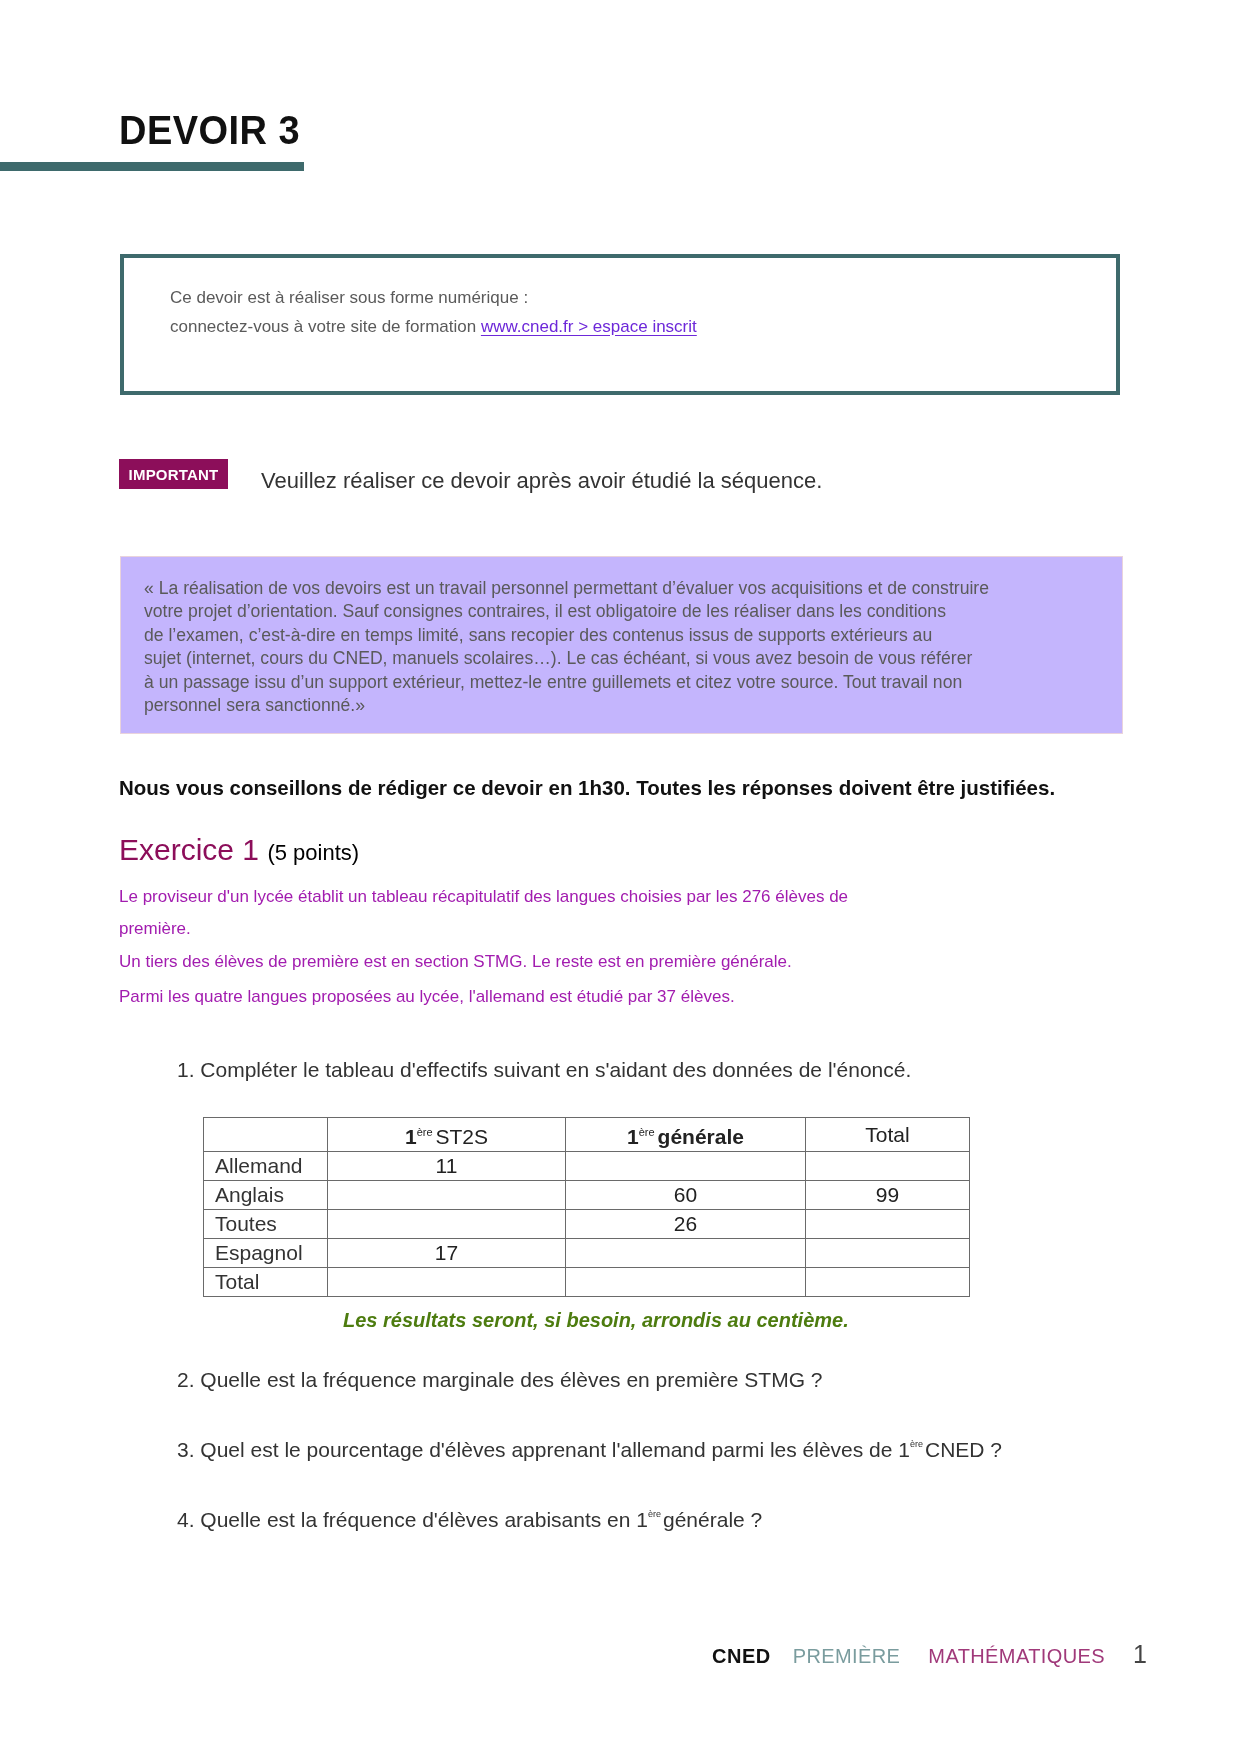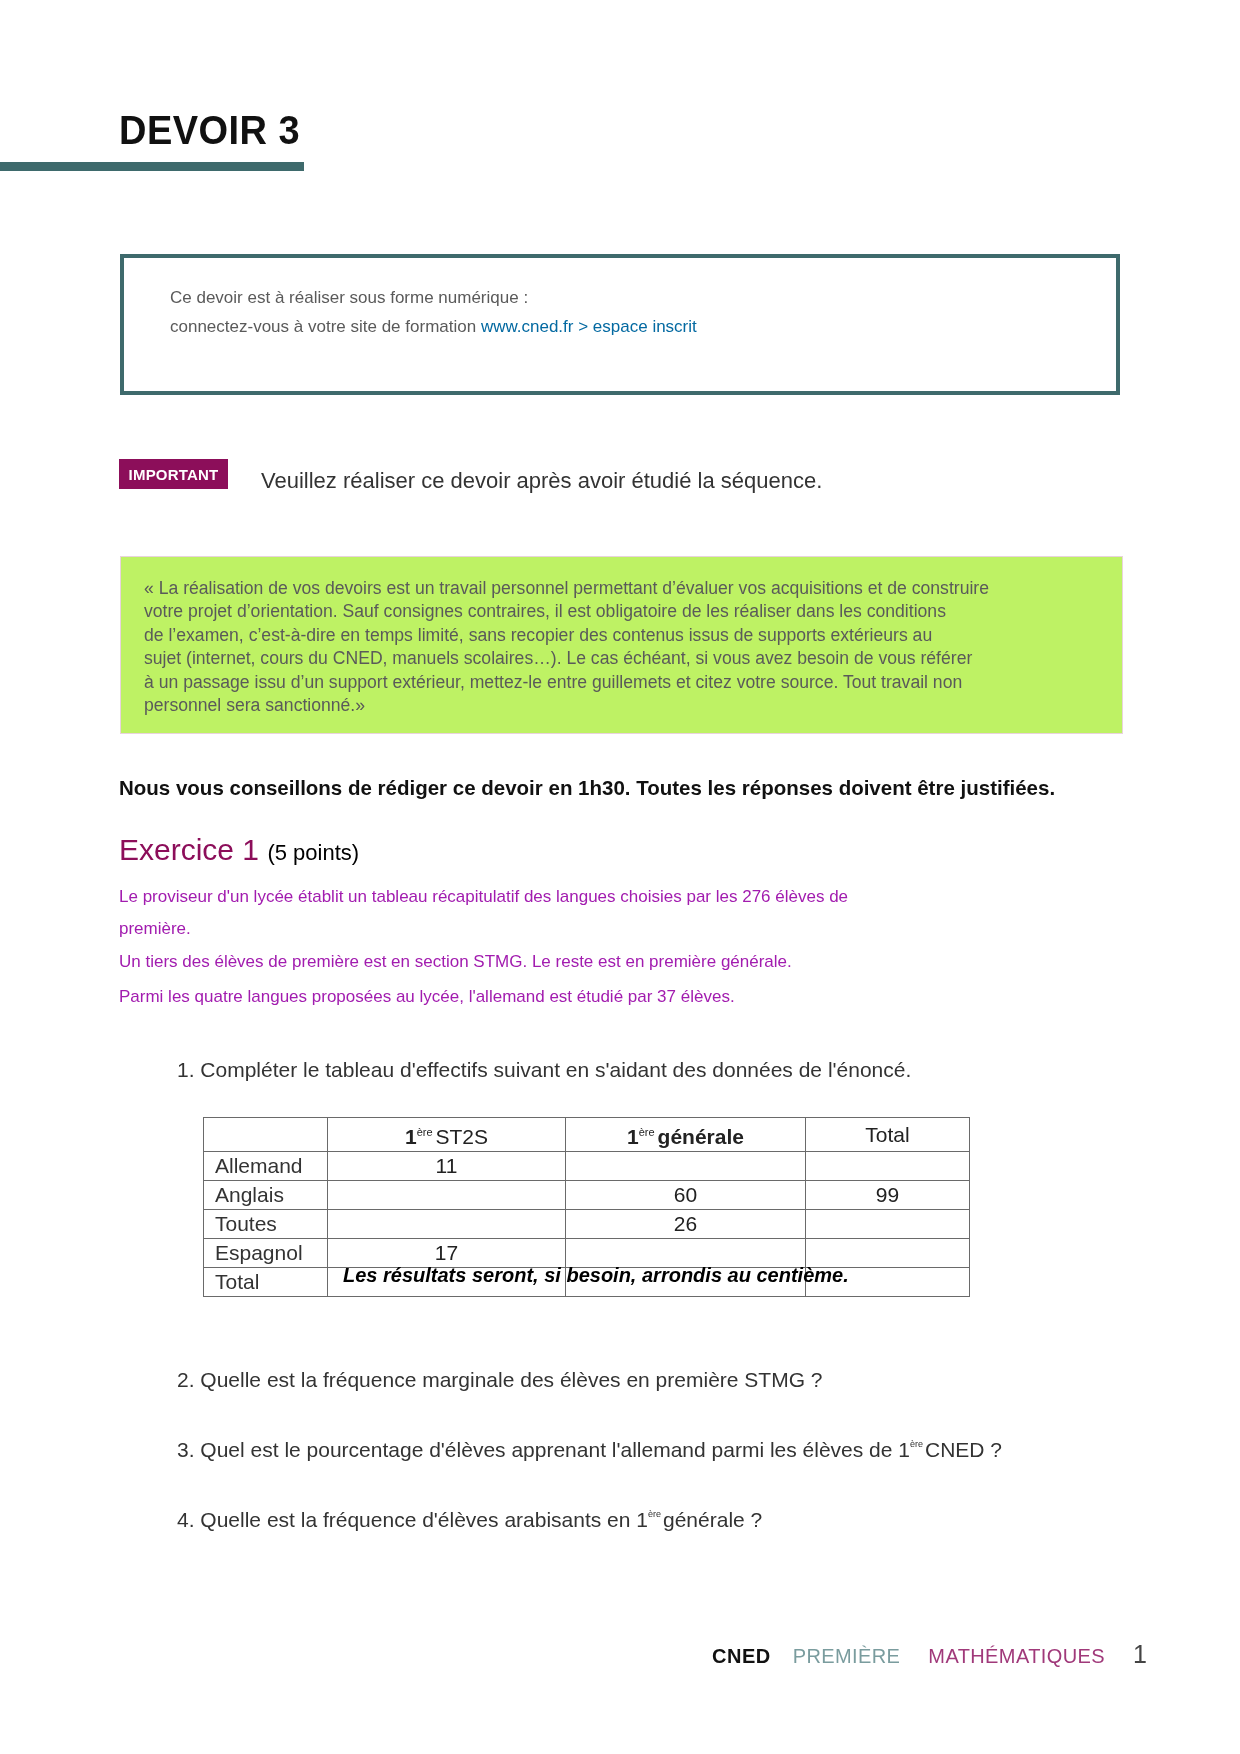--- a/index.html
+++ b/index.html
@@ -22,37 +22,37 @@
     left: 120px; top: 254px; width: 992px; height: 133px;
     border: 4px solid #3e6a6c; box-sizing: content-box;
   }
   #info-box .line {
     position: absolute; left: 46px; font-size: 17px; color: #5a5a5a;
     font-family: "Liberation Sans", sans-serif; white-space: nowrap;
   }
   #info-box .l1 { top: 30px; }
   #info-box .l2 { top: 59px; }
   #info-box .l3 { top: 88px; }
-  #info-link { color: #0369a1; text-underline-offset: 3px; }
+  #info-link { color: #6d28d9; text-decoration: underline; text-underline-offset: 3px; }
 
   
   #important-badge {
     left: 119px; top: 459px; width: 109px; height: 30px; background: #8c0e5a;
     color: #fff; font-family: "Liberation Sans", sans-serif; font-weight: bold;
     font-size: 15px; display: flex; align-items: center; justify-content: center;
     letter-spacing: 0.2px;
   }
   #important-text {
     left: 261px; top: 468px; font-family: "Liberation Sans", sans-serif;
     font-size: 22px; color: #333; white-space: nowrap;
   }
 
   
   #quote-box {
-    left: 120px; top: 556px; width: 1003px; height: 178px; background: #bef264;
+    left: 120px; top: 556px; width: 1003px; height: 178px; background: #c4b5fd;
     border: 1px solid #e9d3dc; box-sizing: border-box;
   }
   #quote-text {
     position: absolute; left: 23px; top: 20px; width: 960px;
     font-family: "Liberation Sans", sans-serif; font-size: 17.6px; line-height: 23.4px;
     color: #5a5a5a;
   }
   #quote-text span { display: block; white-space: nowrap; }
 
   
@@ -93,22 +93,22 @@
   #freq-table th.hb { font-weight: bold; }
   #freq-table th sup { font-size: 11px; vertical-align: 8px; font-weight: normal; margin-right: 3px; }
   #freq-table td.rowlabel { text-align: left; padding-left: 11px; color: #333; }
   #freq-table td.val { text-align: center; }
   #freq-table col.c0 { width: 124px; }
   #freq-table col.c1 { width: 238px; }
   #freq-table col.c2 { width: 240px; }
   #freq-table col.c3 { width: 164px; }
 
   #rounding-note {
-    left: 343px; top: 1264px; font-family: "Liberation Sans", sans-serif;
-    font-weight: bold; font-style: italic; font-size: 20px; color: #000000; white-space: nowrap;
+    left: 343px; top: 1309px; font-family: "Liberation Sans", sans-serif;
+    font-weight: bold; font-style: italic; font-size: 20px; color: #4d7c0f; white-space: nowrap;
   }
 
   
   #footer {
     left: 712px; top: 1640px; font-family: Liberation Sans, sans-serif;
     font-size: 20px; white-space: nowrap; display: flex; align-items: baseline;
   }
   #footer-brand { font-weight: bold; color: #111; letter-spacing: 0.5px; }
   #footer-level { color: #7a9c9e; margin-left: 22px; letter-spacing: 0.4px; }
   #footer-subject { color: #a0397a; margin-left: 28px; letter-spacing: 0.4px; }

